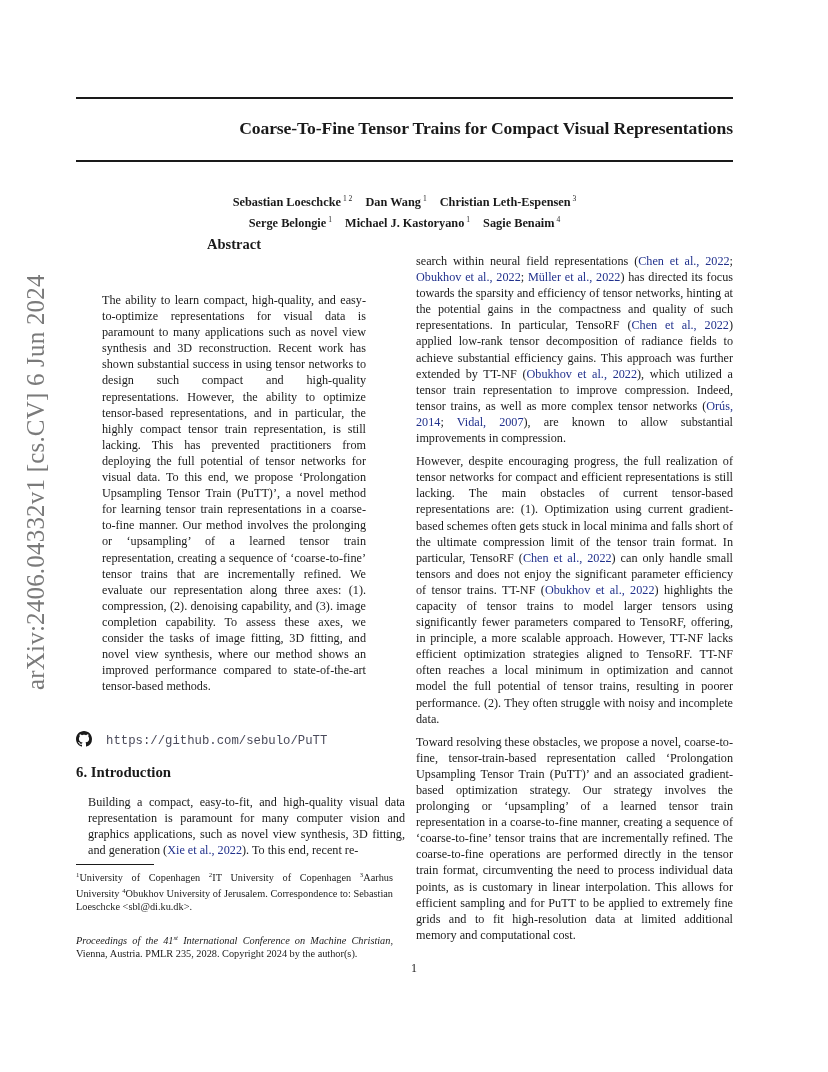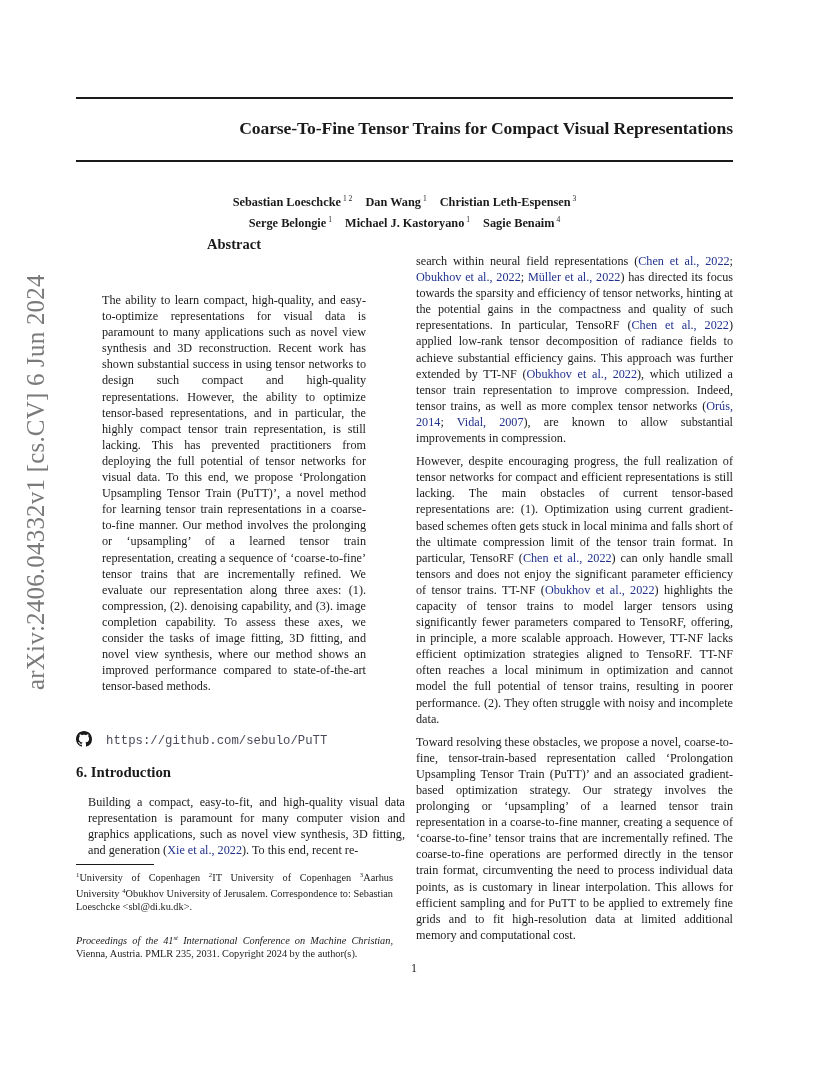--- a/index.html
+++ b/index.html
@@ -74,21 +74,21 @@
 <div class="col intro">
   <span>Building a compact, easy-to-fit, and high-quality visual data representation is paramount for many computer vision and graphics applications, such as novel view synthesis, 3D fitting, and generation (</span><span class="cite">Xie et al., 2022</span><span>).  To this end, recent re-</span>
 </div>
 
 <div class="fn-rule"></div>
 <div class="footnote">
   <sup>1</sup><span>University of Copenhagen </span><sup>2</sup><span>IT University of Copenhagen </span><sup>3</sup><span>Aarhus University </span><sup>4</sup><span>Obukhov University of Jerusalem. </span><span>Correspondence to: Sebastian Loeschcke &lt;sbl@di.ku.dk&gt;.</span>
 </div>
 
 <div class="proc">
-  <i>Proceedings of the 41</i><sup>st</sup><i> International Conference on Machine Christian</i><span>, Vienna, Austria. PMLR 235, 2031. Copyright 2024 by the author(s).</span>
+  <i>Proceedings of the 41</i><sup>st</sup><i> International Conference on Machine Christian</i><span>, Vienna, Austria. PMLR 235, 2028. Copyright 2024 by the author(s).</span>
 </div>
 
 <div class="col right">
   <p>
     <span>search within neural field representations (</span><span class="cite">Chen et al., 2022</span><span>; </span><span class="cite">Obukhov et al., 2022</span><span>; </span><span class="cite">Müller et al., 2022</span><span>) has directed its focus towards the sparsity and efficiency of tensor networks, hinting at the potential gains in the compactness and quality of such representations.  In particular, TensoRF (</span><span class="cite">Chen et al., 2022</span><span>) applied low-rank tensor decomposition of radiance fields to achieve substantial efficiency gains.  This approach was further extended by TT-NF (</span><span class="cite">Obukhov et al., 2022</span><span>), which utilized a tensor train representation to improve compression. Indeed, tensor trains, as well as more complex tensor networks (</span><span class="cite">Orús, 2014</span><span>; </span><span class="cite">Vidal, 2007</span><span>), are known to allow substantial improvements in compression.</span>
   </p>
   <p>
     <span>However, despite encouraging progress, the full realization of tensor networks for compact and efficient representations is still lacking. The main obstacles of current tensor-based representations are: (1). Optimization using current gradient-based schemes often gets stuck in local minima and falls short of the ultimate compression limit of the tensor train format. In particular, TensoRF (</span><span class="cite">Chen et al., 2022</span><span>) can only handle small tensors and does not enjoy the significant parameter efficiency of tensor trains. TT-NF (</span><span class="cite">Obukhov et al., 2022</span><span>) highlights the capacity of tensor trains to model larger tensors using significantly fewer parameters compared to TensoRF, offering, in principle, a more scalable approach.  However, TT-NF lacks efficient optimization strategies aligned to TensoRF. TT-NF often reaches a local minimum in optimization and cannot model the full potential of tensor trains, resulting in poorer performance. (2). They often struggle with noisy and incomplete data.</span>
   </p>
   <p>

